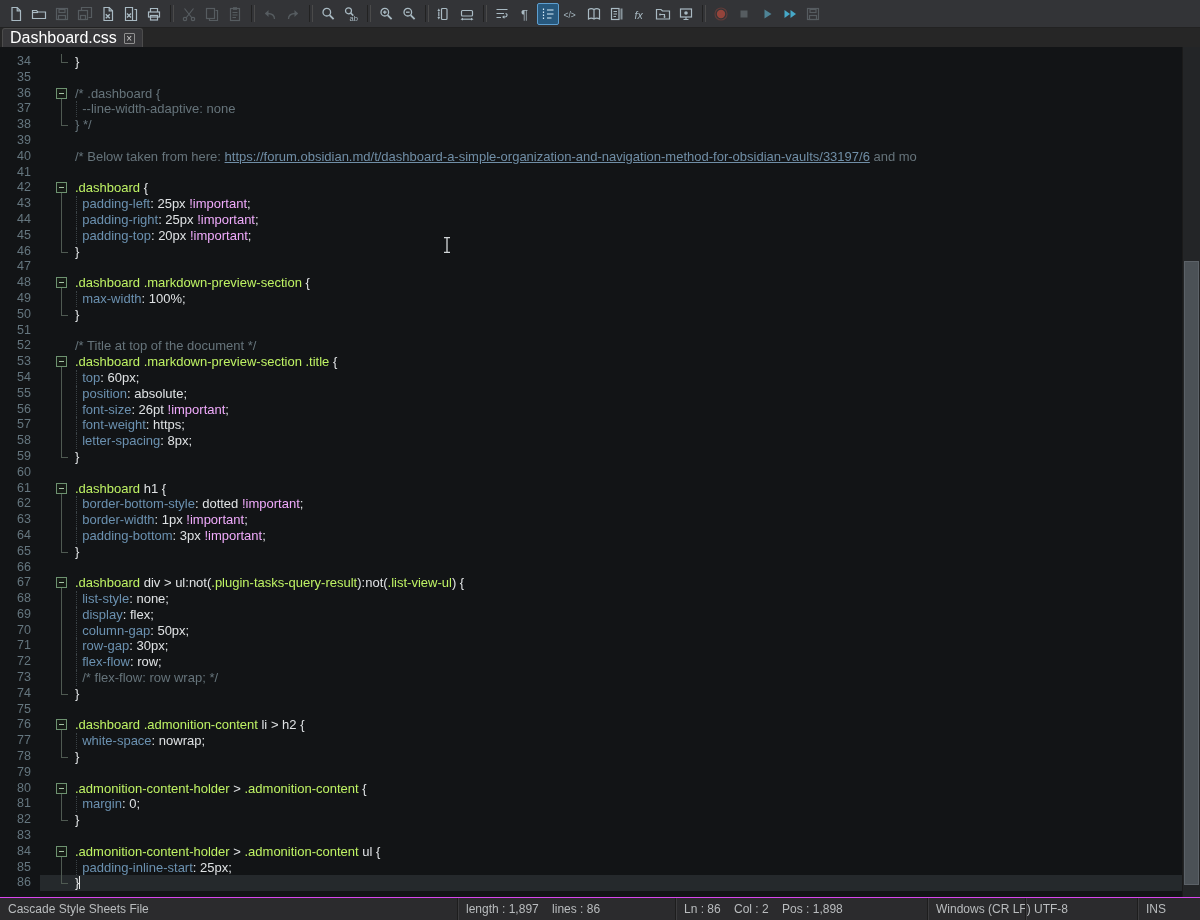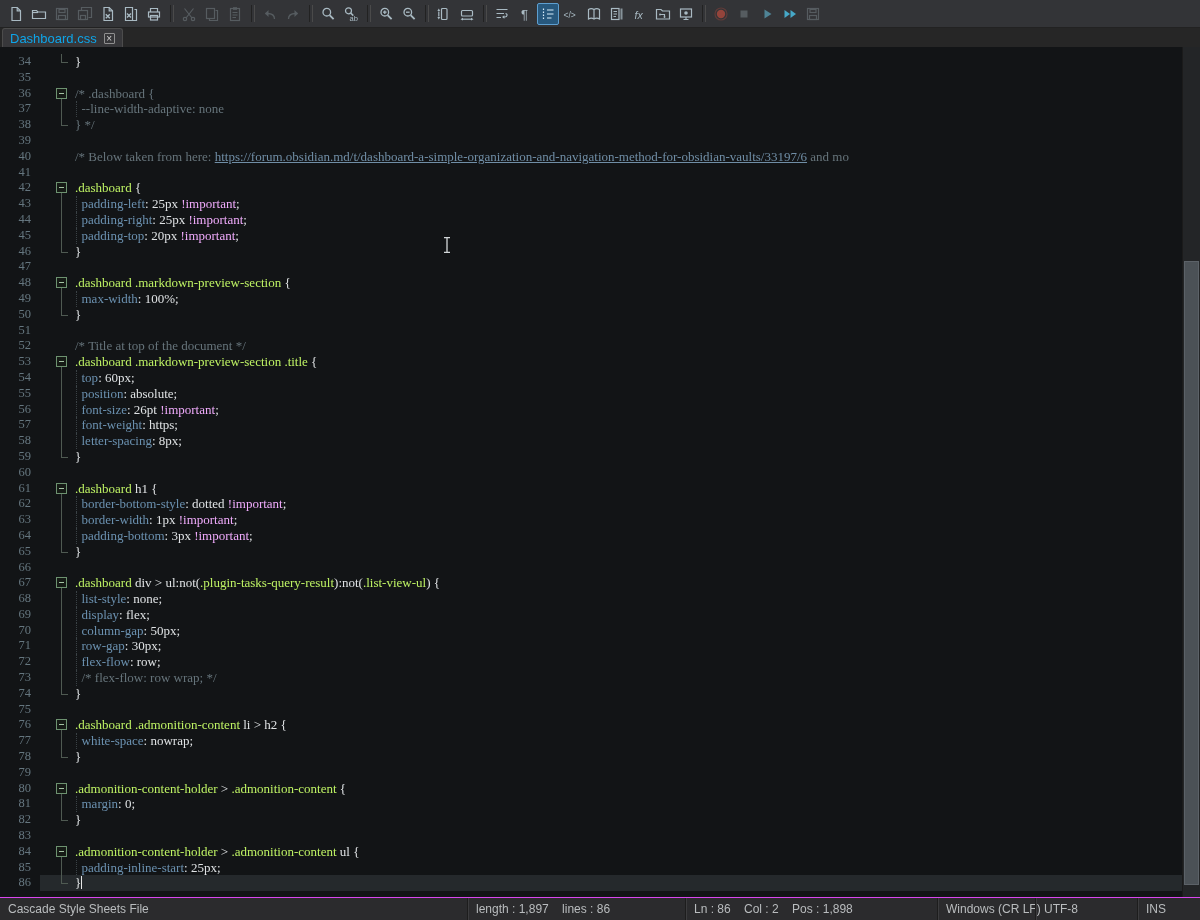--- a/index.html
+++ b/index.html
@@ -14,26 +14,26 @@
   .tb-btn.disabled{color:#565c60}
   .tb-btn.active{color:#d8ecfa;background:#27587d;border:1px solid #5e9fd0}
   .tb-btn.tone-red{color:#94443b}
   .tb-btn.tone-teal{color:#4f8496}
   .tb-btn.tone-cyan{color:#46a8c8}
   .tb-sep{width:2px;height:17px;border-left:1px solid #222;border-right:1px solid #4a4a4a;margin:0 4px;flex:0 0 auto}
 
   
   .tabbar{height:19px;background:#262626;display:flex;align-items:flex-end;padding-left:2px;flex:0 0 auto}
   .tab{height:18px;background:#37373a;border:1px solid #4c4c4c;border-bottom:none;border-radius:3px 3px 0 0;display:inline-flex;align-items:center;padding:0 7px}
-  .tab-label{color:#0ea5e9;font-size:13px;line-height:1}
+  .tab-label{color:#ffffff;font-size:16px;line-height:1}
   .tab-close{width:11px;height:11px;border:1px solid #8f8f8f;border-radius:1px;color:#cfcfcf;font-size:10px;line-height:9px;text-align:center;margin-left:7px;box-sizing:border-box}
 
   
   .editor{position:relative;flex:1;background:#121416;overflow:hidden}
-  #lines{position:absolute;top:0;left:0;right:17px;bottom:0;padding-top:7px;font-family:Liberation Serif, serif;font-size:13px;line-height:15.8px;overflow:hidden}
+  #lines{position:absolute;top:0;left:0;right:17px;bottom:0;padding-top:7px;font-family:Liberation Sans, sans-serif;font-size:13px;line-height:15.8px;overflow:hidden}
   .row{display:flex;height:15.8px;white-space:pre}
   .num{width:40px;flex:0 0 auto;box-sizing:border-box;text-align:right;padding-right:9px;color:#65767f;font-size:12.5px}
   .bm{width:13px;flex:0 0 auto}
   .fold{width:18px;flex:0 0 auto;position:relative}
   .fold.f-l::before{content:"";position:absolute;left:8px;top:0;bottom:0;width:1px;background:#4f5a52}
   .fold.f-b::before{content:"";position:absolute;left:8px;top:13px;bottom:0;width:1px;background:#4f5a52}
   .fold.f-e::before{content:"";position:absolute;left:8px;top:0;height:9px;width:1px;background:#4f5a52}
   .fold.f-e::after{content:"";position:absolute;left:8px;top:8px;width:7px;height:1px;background:#4f5a52}
   .fbox{position:absolute;left:3px;top:2px;width:11px;height:11px;border:1px solid #6d9270;background:#151a15;box-sizing:border-box;display:flex;align-items:center;justify-content:center}
   .fbox::after{content:"";width:5px;height:1px;background:#a3c2a3}
@@ -52,21 +52,21 @@
   .ibeam{position:absolute;left:441px;top:189px;width:12px;height:18px}
 
   
   .statusbar{height:22px;flex:0 0 auto;background:#2b2b2d;border-top:1px solid #d946ef;display:flex;align-items:stretch;color:#b9bcbe;font-size:12px}
   .sb{display:flex;align-items:center;padding-left:8px;white-space:pre;box-sizing:border-box}
   .sb + .sb{border-left:1px solid #1d1d1d;box-shadow:inset 1px 0 0 #3c3c3e}
   .sb-doctype{flex:1}
   .sb-len{width:218px}
   .sb-pos{width:252px}
   .sb-eol{width:98px}
-  .sb-enc{width:102px}
+  .sb-enc{width:112px}
   .sb-ins{width:63px}
 </style>
 </head>
 <body>
 
 <svg width="0" height="0" style="position:absolute" aria-hidden="true">
   <defs>
     <symbol id="sy-doc" viewBox="0 0 16 16">
         <g fill="none" stroke="currentColor" stroke-width="1.2">
           <path d="M4 1.5h5.2L12.5 4.8V14.5H4z"></path>

